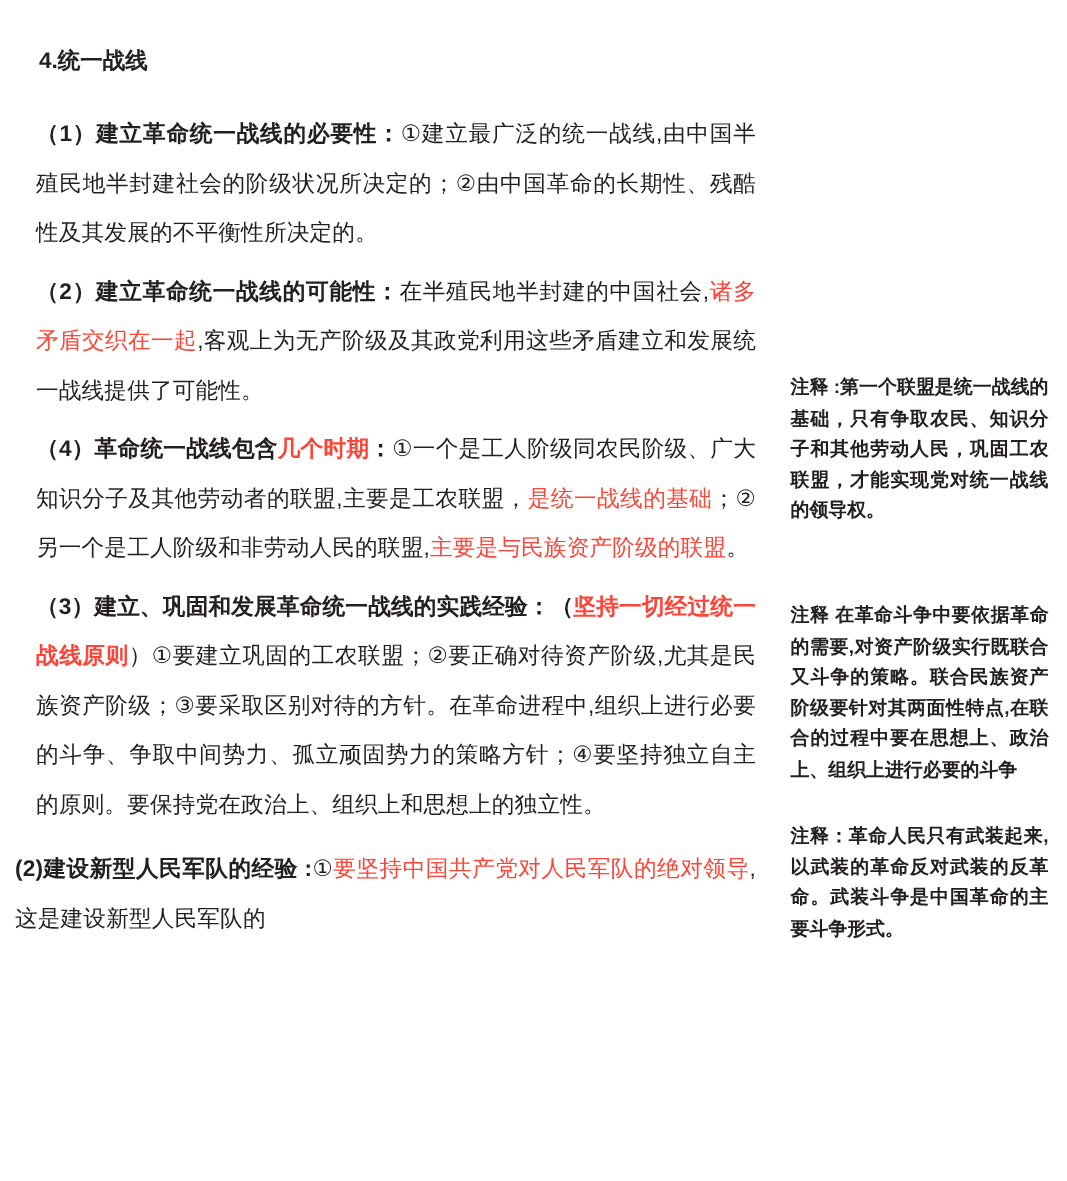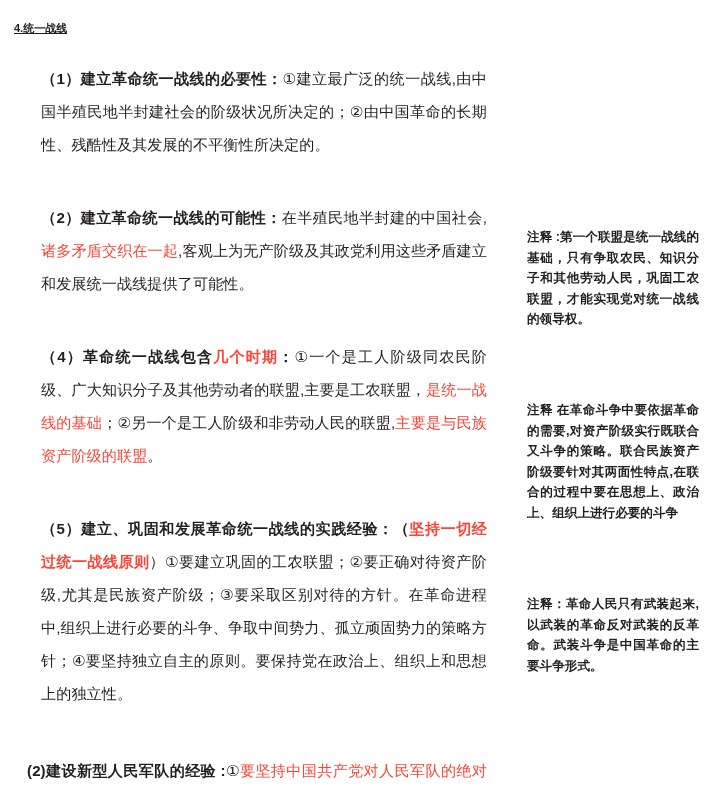--- a/index.html
+++ b/index.html
@@ -24,31 +24,30 @@
     width: 512px;
     padding: 8px 0 0 0;
   }
 
   .para {
     font-size: 15.1px;
     line-height: 33px;
     letter-spacing: 0.1px;
     text-align: justify;
     text-justify: inter-ideograph;
-    margin: 17px;
+    margin: 0;
     padding: 0 8px 0 10px;
   }
 
   .heading {
     font-weight: bold;
-    font-size: 11px;
+    font-size: 15px;
     line-height: 33px;
-    margin: 4px;
+    margin: 16px;
     padding: 0 8px 0 10px;
-    text-decoration: underline;
   }
 
   .indent {
     text-indent: 0;
     padding-left: 24px;
   }
 
   .lead { font-weight: bold; }
   .red { color: #fa4539; }
   .red-b { color: #fa4539; font-weight: bold; }
@@ -66,23 +65,23 @@
     color: #231f20;
     text-align: justify;
     text-justify: inter-ideograph;
     font-weight: bold;
   }
   .note .note-label {
     font-weight: bold;
   }
   .note-body { font-weight: bold; }
 
-  #note-1 { top: 227px; }
+  #note-1 { top: 248px; }
   #note-2 { top: 400px; }
-  #note-3 { top: 594px; }
+  #note-3 { top: 547px; }
 </style>
 </head>
 <body>
 
 <div class="doc-column">
 
   <div class="heading">4.统一战线</div>
 
   <p class="para indent">
     <span class="lead">（1）建立革命统一战线的必要性：</span><span>①建立最广泛的统一战线,由中国半殖民地半封建社会的阶级状况所决定的；②由中国革命的长期性、残酷性及其发展的不平衡性所决定的。</span>
@@ -97,21 +96,21 @@
   <div class="gap-sm"></div>
 
 
   <p class="para indent">
     <span class="lead">（4）革命统一战线包含</span><span class="red-b">几个时期</span><span class="lead">：</span><span>①一个是工人阶级同农民阶级、广大知识分子及其他劳动者的联盟,主要是工农联盟，</span><span class="red">是统一战线的基础</span><span>；②另一个是工人阶级和非劳动人民的联盟,</span><span class="red">主要是与民族资产阶级的联盟</span><span>。</span>
   </p>
 
   <div class="gap-sm"></div>
 
   <p class="para indent">
-    <span class="lead">（5）建立、巩固和发展革命统一战线的实践经验：</span><span class="lead">（</span><span class="red-b">坚持一切经过统一战线原则</span><span>）①要建立巩固的工农联盟；②要正确对待资产阶级,尤其是民族资产阶级；③要采取区别对待的方针。在革命进程中,组织上进行必要的斗争、争取中间势力、孤立顽固势力的策略方针；④要坚持独立自主的原则。要保持党在政治上、组织上和思想上的独立性。</span>
+    <span class="lead">（3）建立、巩固和发展革命统一战线的实践经验：</span><span class="lead">（</span><span class="red-b">坚持一切经过统一战线原则</span><span>）①要建立巩固的工农联盟；②要正确对待资产阶级,尤其是民族资产阶级；③要采取区别对待的方针。在革命进程中,组织上进行必要的斗争、争取中间势力、孤立顽固势力的策略方针；④要坚持独立自主的原则。要保持党在政治上、组织上和思想上的独立性。</span>
   </p>
 
   <div class="gap-md"></div>
 
 
 
   <p class="para">
     <span class="lead">(2)建设新型人民军队的经验 :</span><span>①</span><span class="red">要坚持中国共产党对人民军队的绝对领导</span><span>,这是建设新型人民军队的</span>
   </p>
 

